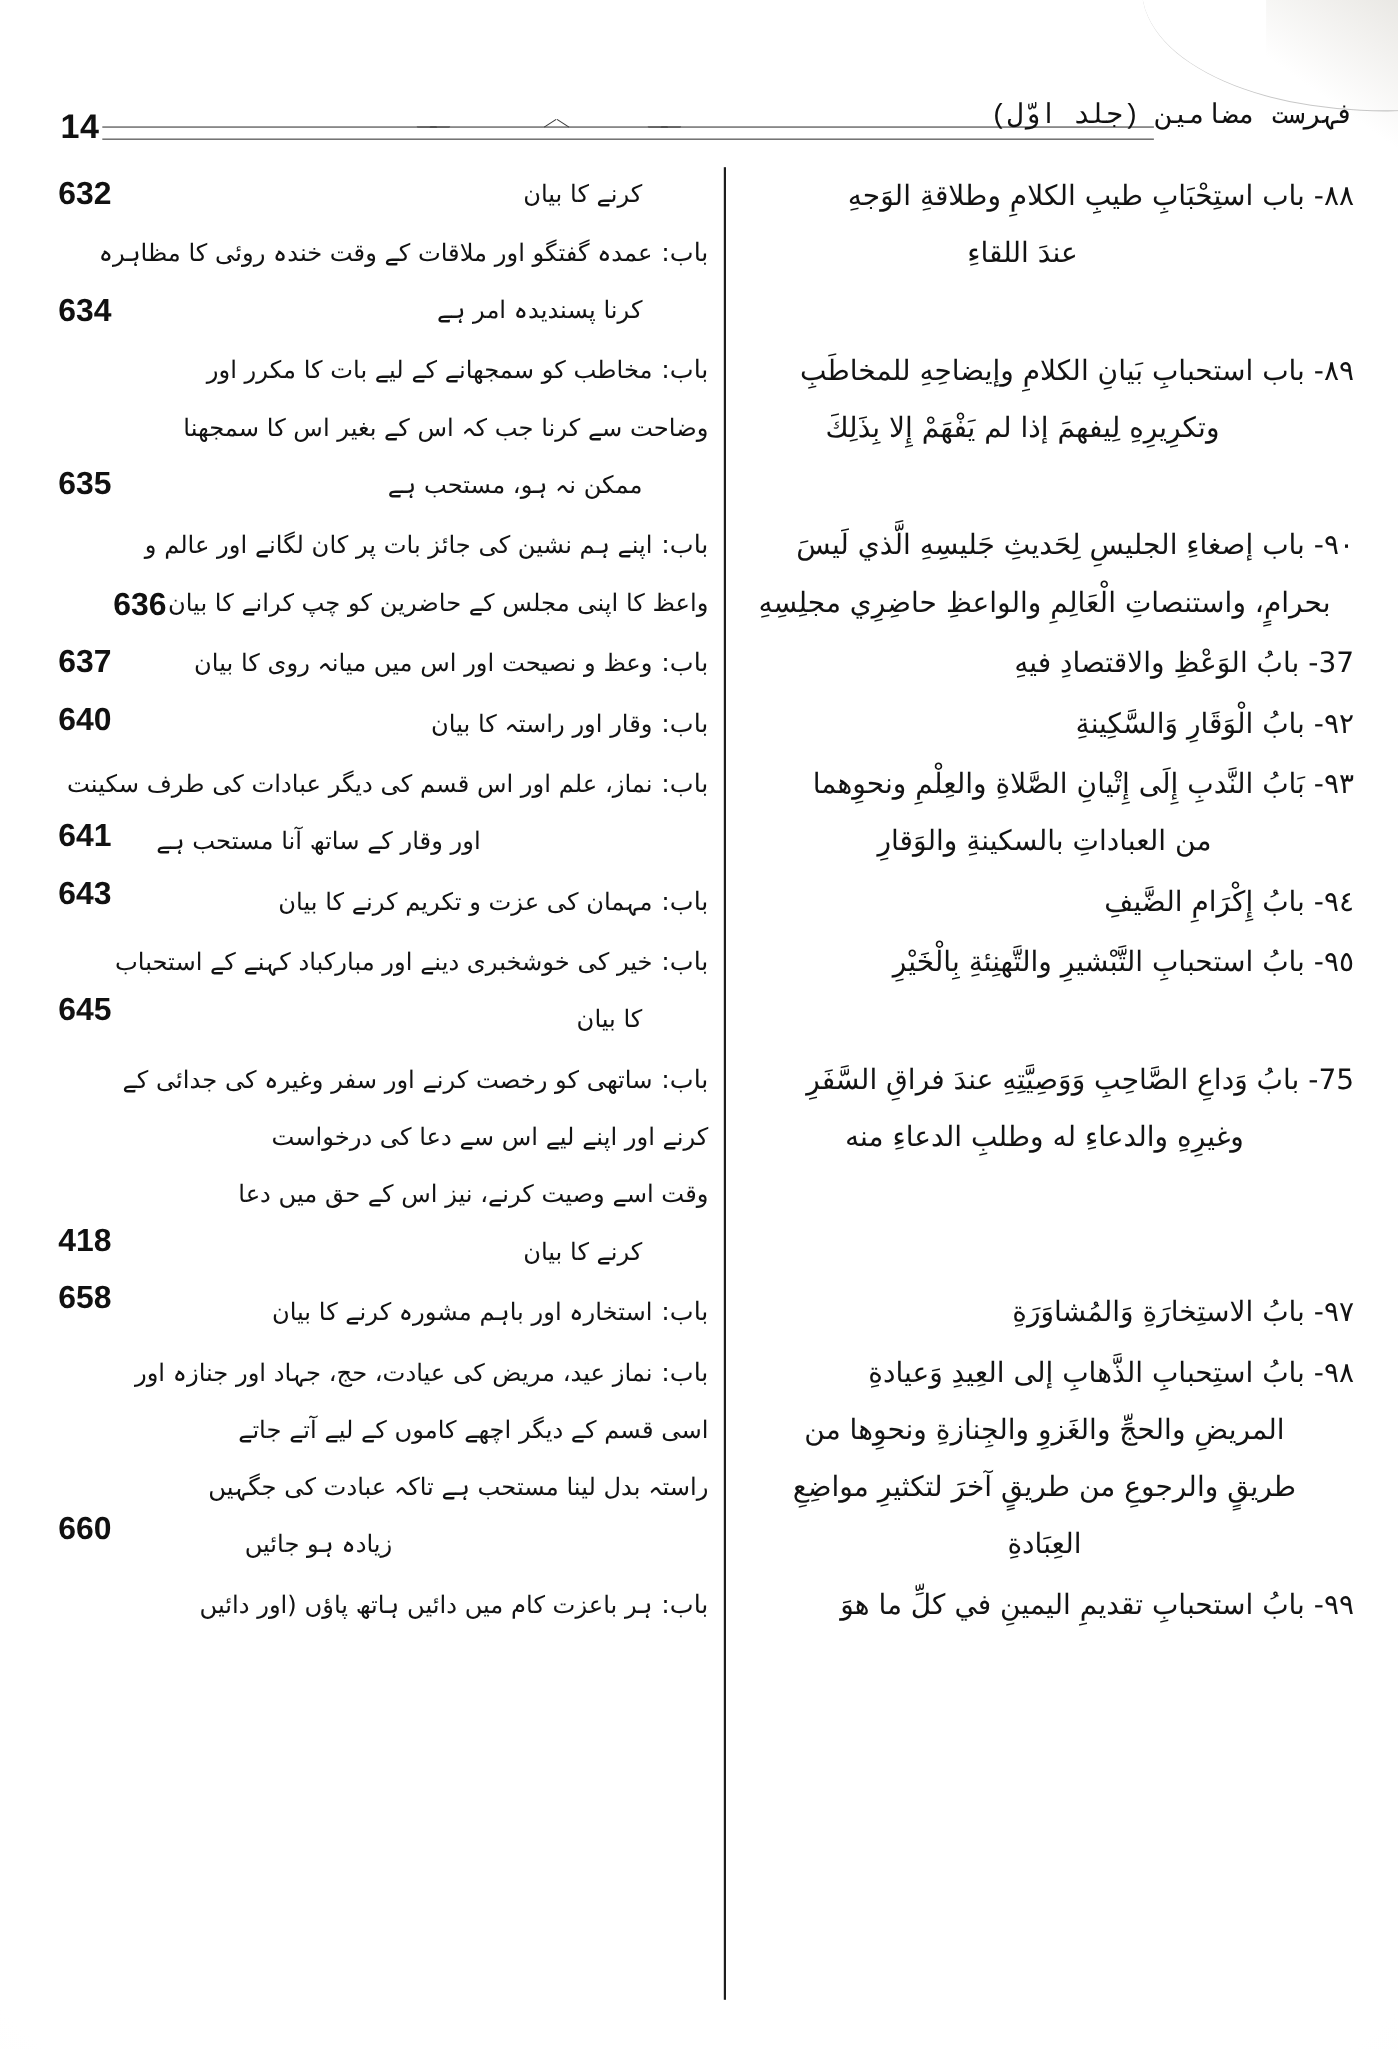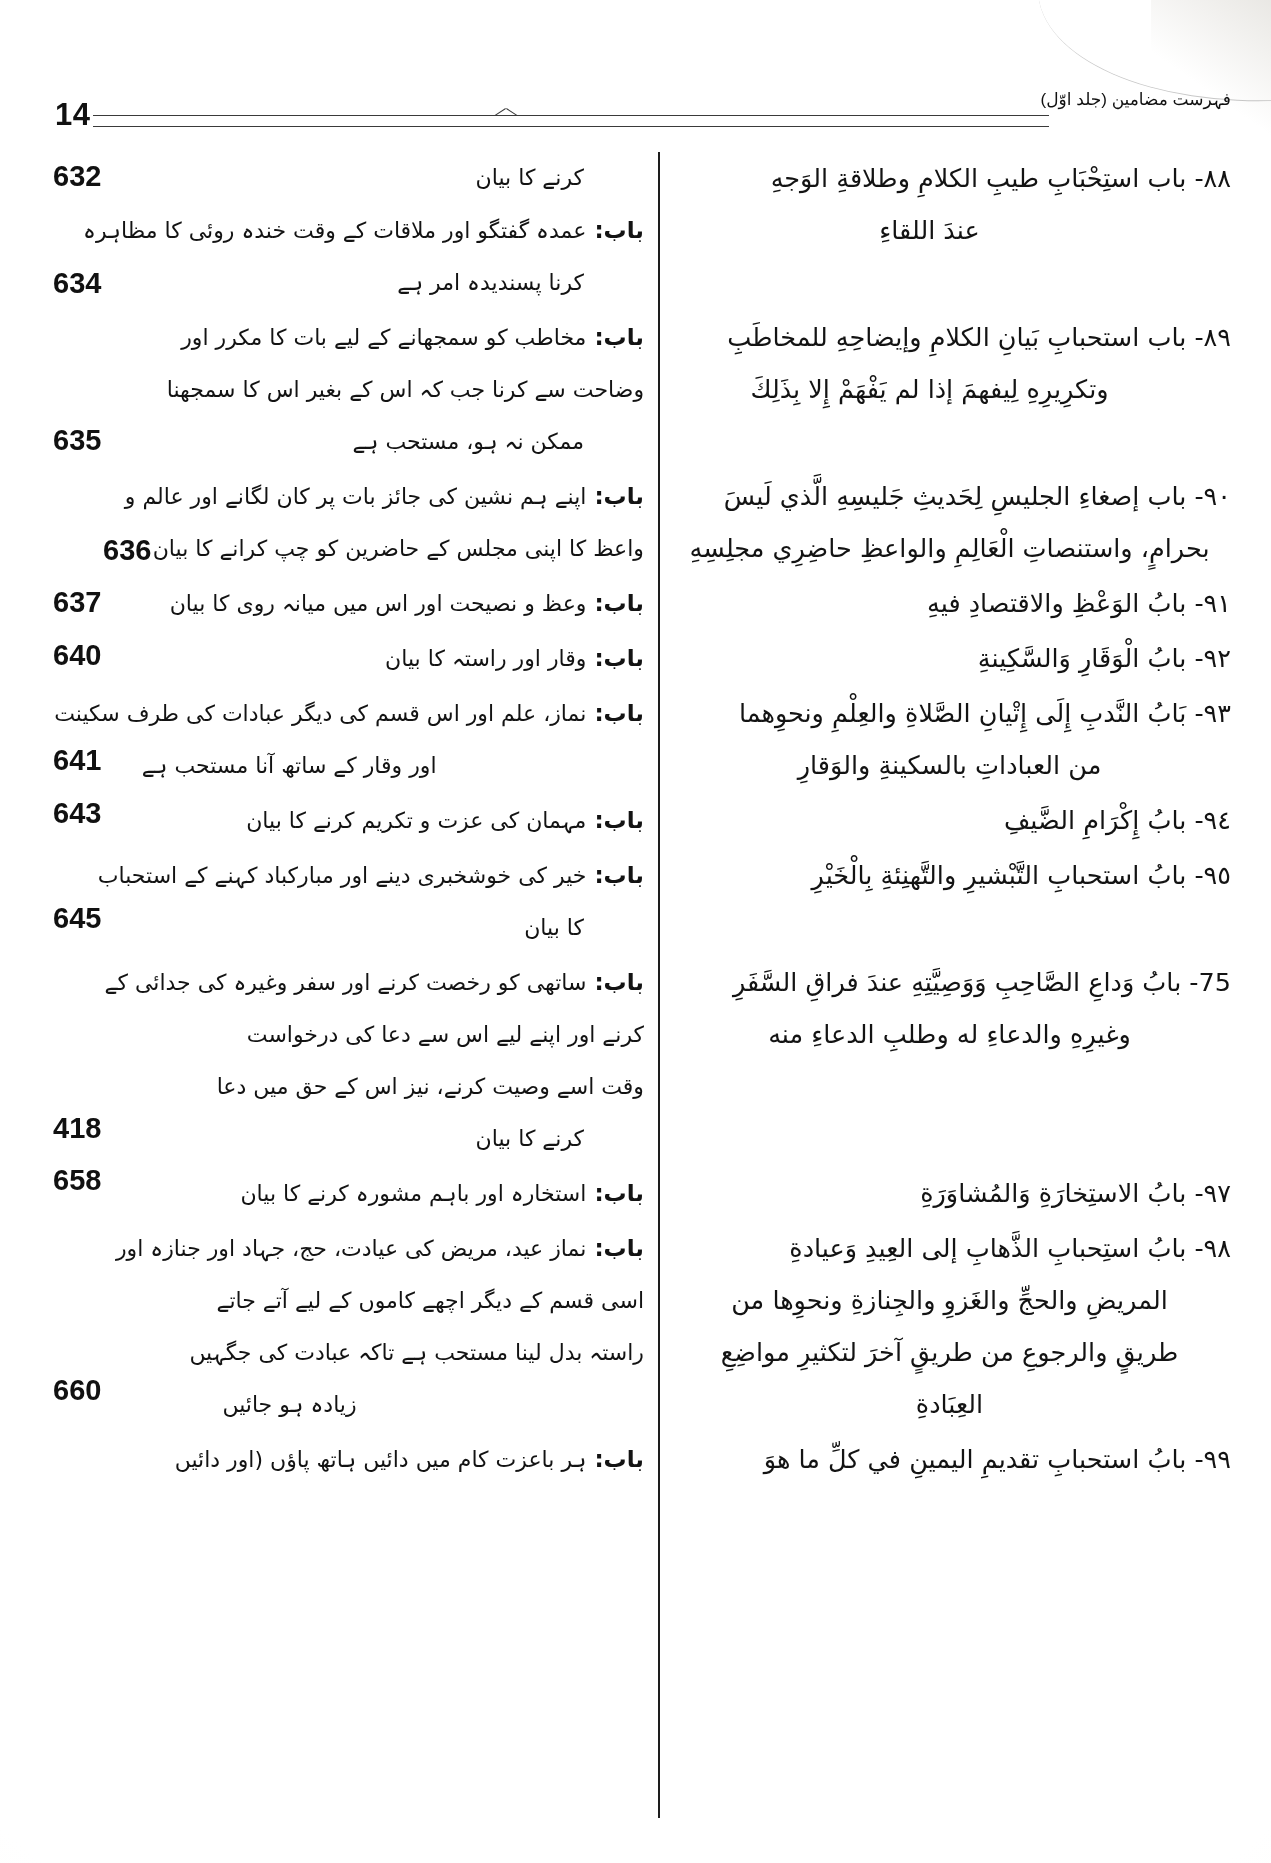--- a/index.html
+++ b/index.html
@@ -61,23 +61,23 @@
   .caret{
     position:absolute;left:42%;top:-6px;width:22px;height:10px;
   }
   .caret::before,.caret::after{
     content:"";position:absolute;bottom:0;width:13px;height:0;border-top:1.6px solid #3a3a3a;
   }
   .caret::before{left:0;transform:rotate(-33deg);transform-origin:left bottom;}
   .caret::after{right:0;transform:rotate(33deg);transform-origin:right bottom;}
   .header-title{
     position:absolute;right:0;top:-6px;
-    font-size:17px;color:#111;
+    font-size:25px;color:#111;
     direction:rtl;white-space:nowrap;
-    font-family:Liberation Sans, sans-serif;
+    font-family:Liberation Mono, monospace;
   }
 
   
   .toc{
     position:absolute;left:55px;right:40px;top:152px;bottom:45px;
     direction:rtl;
   }
   .vrule{
     position:absolute;top:0;bottom:0;right:571px;width:0;
     border-right:2px solid #1d1d1d;
@@ -110,21 +110,21 @@
   }
   .ar-line.ctr{text-align:center;}
   .ar-line.ctr-r{text-align:center;padding-right:40px;}
 
   .ur-line{
     font-family:"DejaVu Sans",sans-serif;
     font-size:22px;line-height:52px;color:#131313;
     white-space:nowrap;
   }
   .ur-head{display:flex;flex-direction:row;align-items:baseline;gap:8px;}
-  .bab{flex:0 0 auto;font-weight:700;font-size:23px;}
+  .bab{flex:0 0 auto;font-weight:400;font-size:23px;}
   .ur-txt{flex:1 1 auto;text-align:right;}
   .ur-cont{display:block;text-align:right;}
   .ur-cont.ctr2{text-align:right;padding-right:60px;}
   .ur-cont.ctr3{text-align:center;padding-right:120px;}
   .pgn{
     position:absolute;left:2px;
     font-family:"Liberation Sans",sans-serif;
     font-size:29px;font-weight:700;color:#111;
     direction:ltr;
   }
@@ -205,21 +205,21 @@
         <div class="ur-line ur-head">
           <span class="bab">باب:</span>
           <span class="ur-txt">اپنے ہم نشین کی جائز بات پر کان لگانے اور عالم و</span>
         </div>
         <div class="ur-line ur-cont">واعظ کا اپنی مجلس کے حاضرین کو چپ کرانے کا بیان</div>
       </div>
     </div>
 
     <div class="row">
       <div class="col-ar">
-        <div class="ar-line">٩١- بابُ الوَعْظِ والاقتصادِ فيهِ</div>
+        <div class="ar-line">37- بابُ الوَعْظِ والاقتصادِ فيهِ</div>
       </div>
       <div class="col-ur">
         <div class="ur-line ur-head">
           <span class="bab">باب:</span>
           <span class="ur-txt">وعظ و نصیحت اور اس میں میانہ روی کا بیان</span>
         </div>
       </div>
     </div>
 
     <div class="row">

